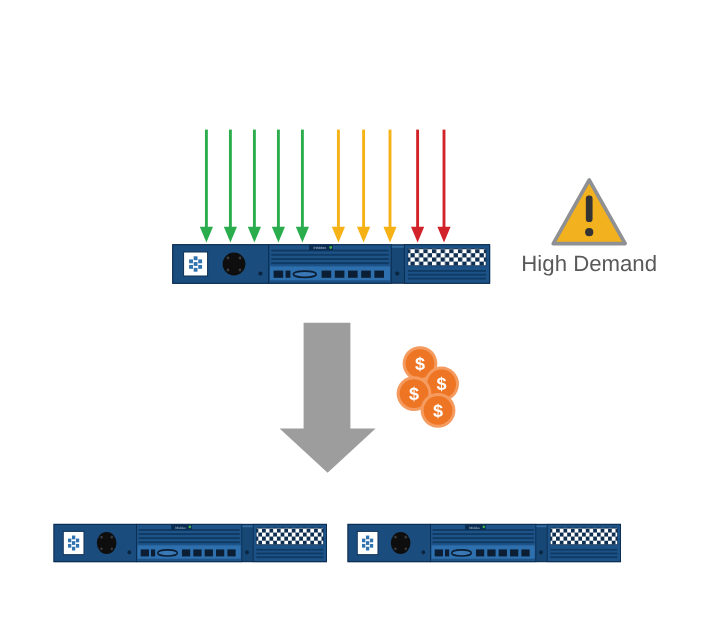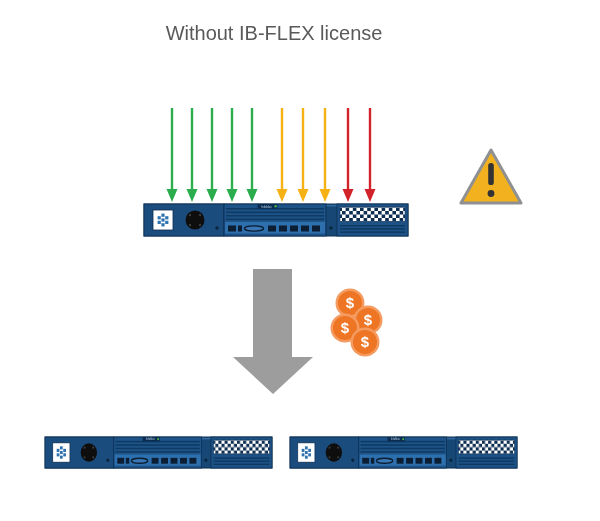--- a/index.html
+++ b/index.html
@@ -179,14 +179,14 @@
           <circle cx="365" cy="342" r="14.5" fill="#F59B60"></circle>
           <circle cx="365" cy="342" r="12" fill="#ED7523"></circle>
           <text x="365" y="342" dy="0.36em" class="coin-text">$</text>
         </g>
       </g>
 
     <use href="#appliance" transform="translate(45,437) scale(0.86,0.97)"></use>
     <use href="#appliance" transform="translate(290,437) scale(0.86,0.97)"></use>
   </svg>
 
-  <div class="label diagram-title">Without IB-FLEX license</div>
+  <div class="label high-demand">High Demand</div>
 </div>
 
 </body></html>

